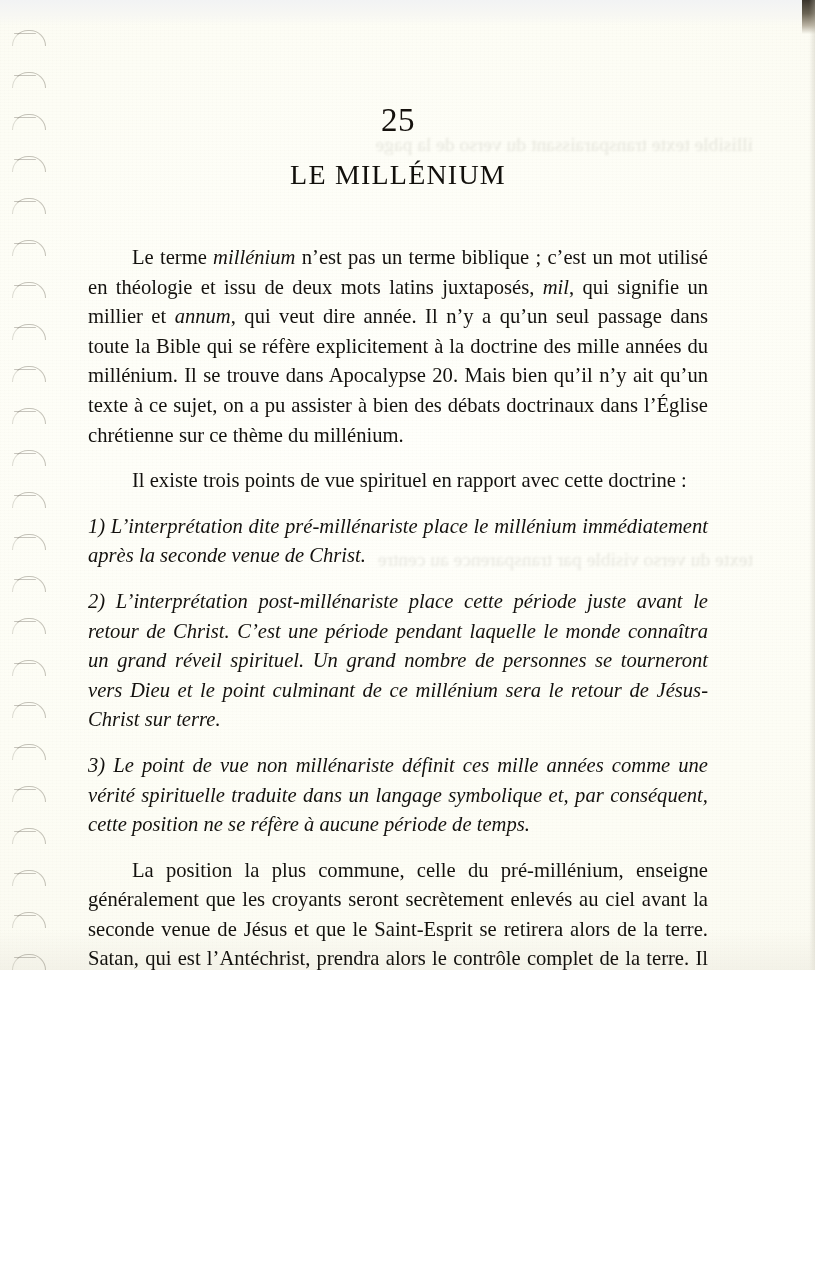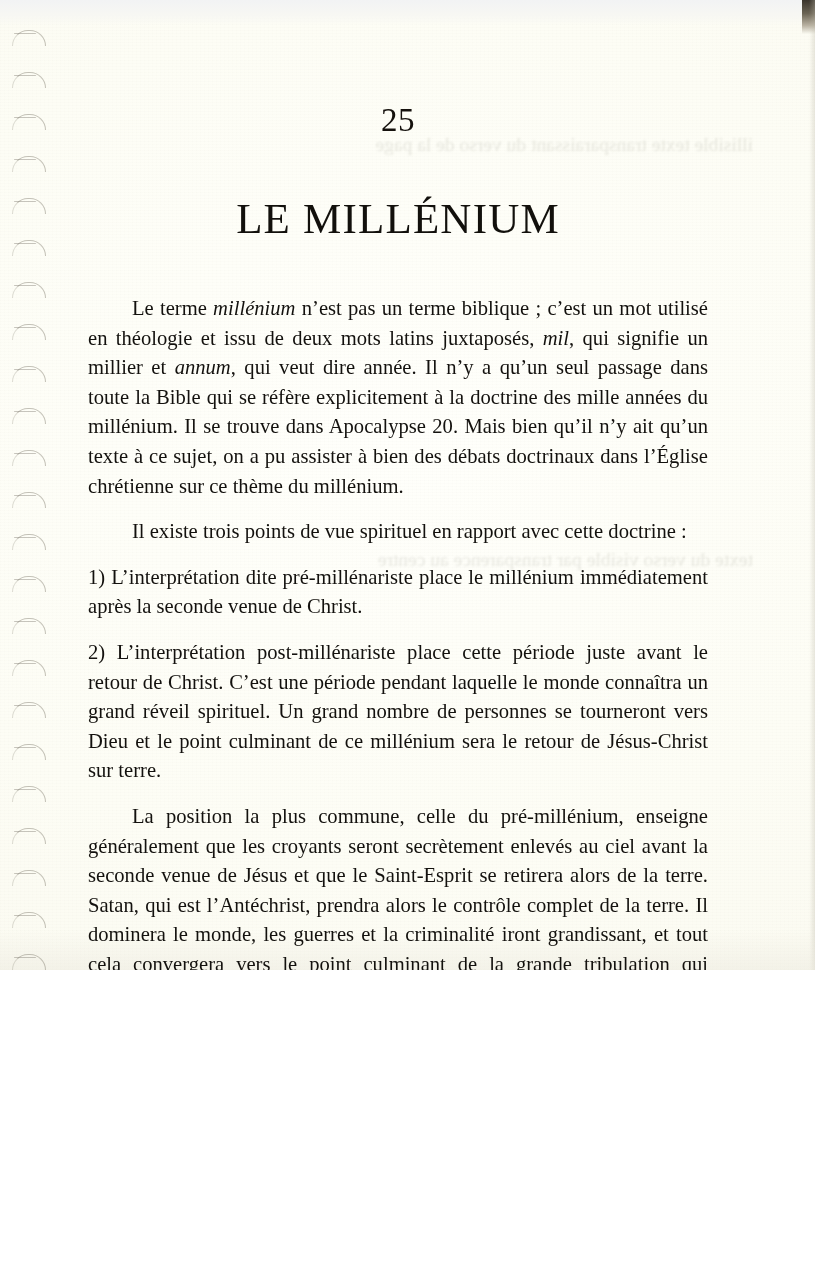--- a/index.html
+++ b/index.html
@@ -125,23 +125,23 @@
   .chapter-number {
     margin-top: 104px;
     text-align: center;
     font-size: 33px;
     line-height: 1;
     letter-spacing: .5px;
     color: #15110d;
   }
 
   .chapter-title {
-    margin-top: 60px;
+    margin-top: 24px;
     text-align: center;
-    font-size: 43px;
+    font-size: 28px;
     line-height: 1;
     letter-spacing: 1.2px;
     color: #12100c;
     font-weight: 400;
   }
 
   .body {
     margin-top: 54px;
     font-size: 20.6px;
     line-height: 29.6px;
@@ -149,21 +149,21 @@
     text-justify: inter-word;
     color: #13110e;
     hyphens: manual;
   }
 
   .para {
     margin: 16px;
     text-indent: 44px;
     white-space: pre-wrap;
   }
-  .para.flush { text-indent: 0; }
+  .para.flush { text-indent: 0; font-style: italic; }
   .para em { font-style: italic; }
 
   .page-number {
     position: absolute;
     left: 0;
     right: 0;
     top: 1158px;
     text-align: right;
     font-size: 15px;
     color: #14120f;
@@ -226,20 +226,21 @@
     <div class="body">
 
       <p class="para"><span>Le terme </span><em>millénium</em><span> n’est pas un terme biblique ; c’est un mot utilisé en théologie et issu de deux mots latins juxtaposés, </span><em>mil</em><span>, qui signifie un millier et </span><em>annum</em><span>, qui veut dire année. Il n’y a qu’un seul passage dans toute la Bible qui se réfère explicitement à la doctrine des mille années du millénium. Il se trouve dans Apocalypse 20. Mais bien qu’il n’y ait qu’un texte à ce sujet, on a pu assister à bien des débats doctrinaux dans l’Église chrétienne sur ce thème du millénium.</span></p>
 
       <p class="para">Il existe trois points de vue spirituel en rapport avec cette doctrine :</p>
 
       <p class="para flush">1) L’interprétation dite pré-millénariste place le millénium immédiatement après la seconde venue de Christ.</p>
 
       <p class="para flush">2) L’interprétation post-millénariste place cette période juste avant le retour de Christ. C’est une période pendant laquelle le monde connaîtra un grand réveil spirituel. Un grand nombre de personnes se tourneront vers Dieu et le point culminant de ce millénium sera le retour de Jésus-Christ sur terre.</p>
 
+      <p class="para flush">3) Le point de vue non millénariste définit ces mille années comme une vérité spirituelle traduite dans un langage symbolique et, par conséquent, cette position ne se réfère à aucune période de temps.</p>
 
       <p class="para">La position la plus commune, celle du pré-millénium, enseigne généralement que les croyants seront secrètement enlevés au ciel avant la seconde venue de Jésus et que le Saint-Esprit se retirera alors de la terre. Satan, qui est l’Antéchrist, prendra alors le contrôle complet de la terre. Il dominera le monde, les guerres et la criminalité iront grandissant, et tout cela convergera vers le point culminant de la grande tribulation qui prendra fin avec le retour de Jésus. Il établira alors Son royaume sur terre pour une</p>
 
     </div>
 
   </div>
 
   <div class="page-number">173</div>
 
 </div>

